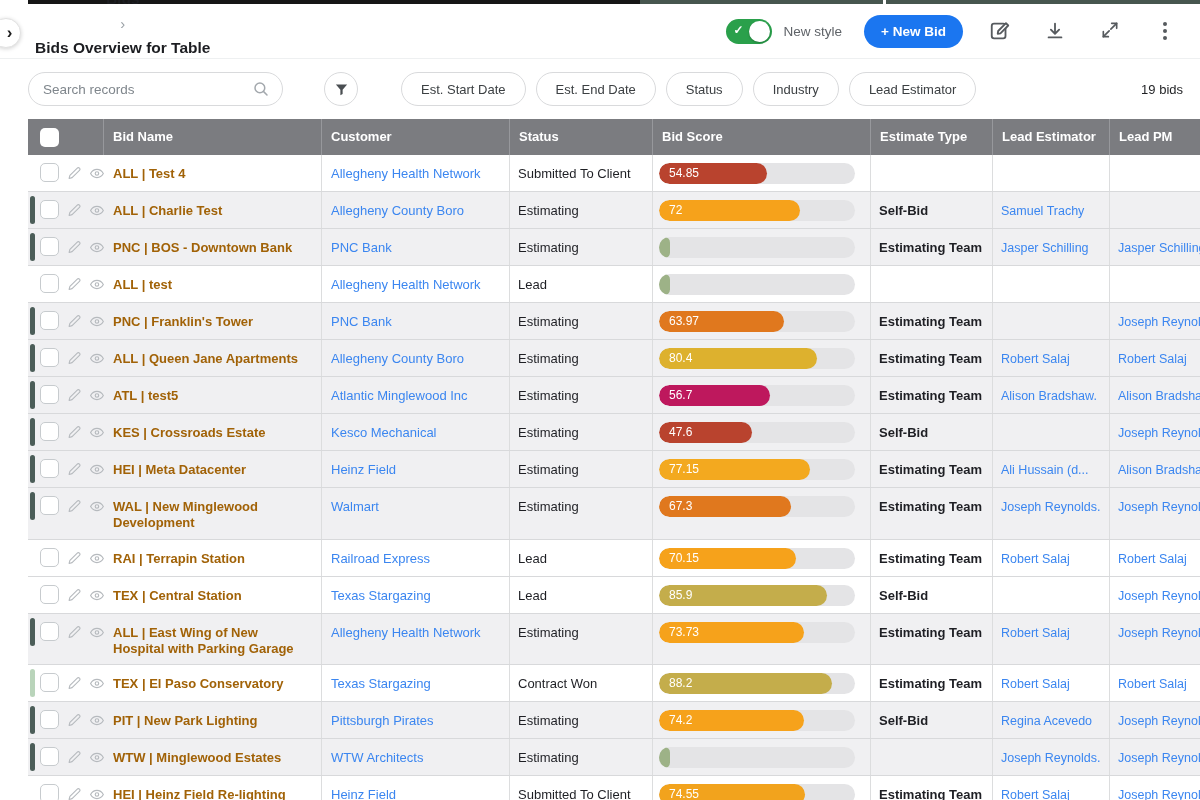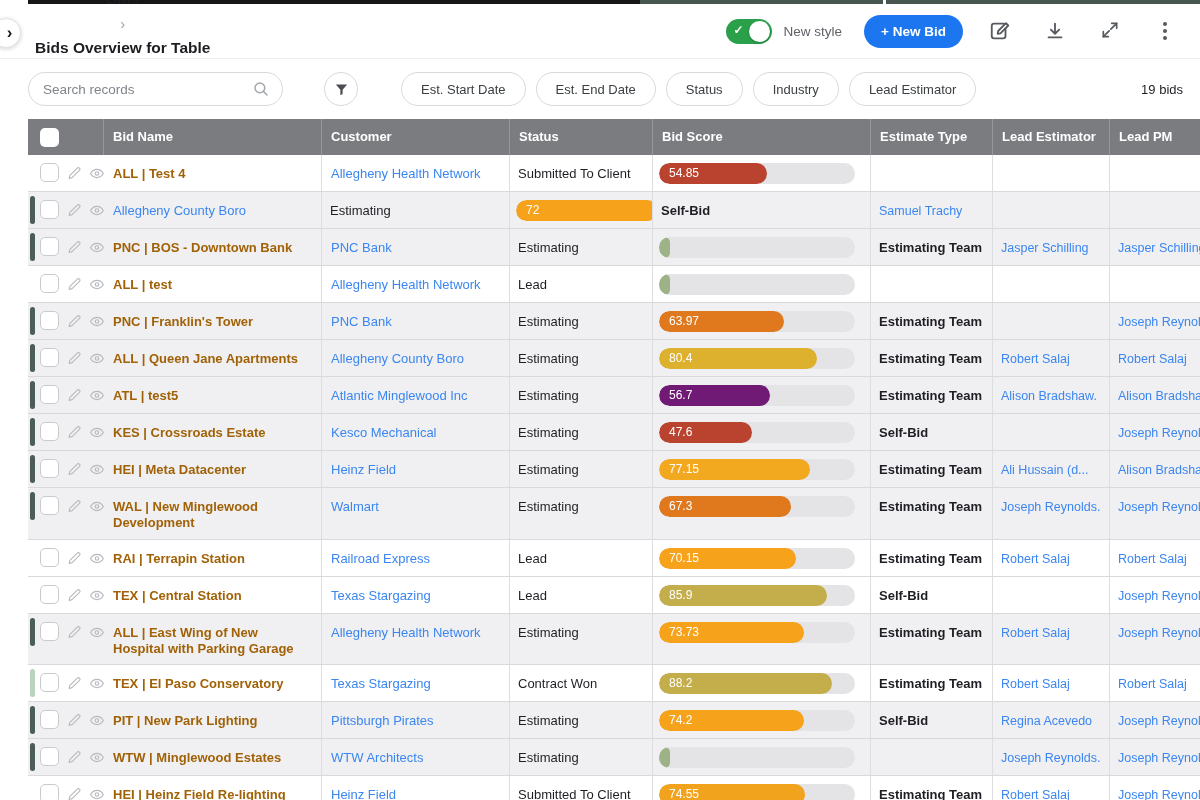--- a/index.html
+++ b/index.html
@@ -210,20 +210,21 @@
             <span class="ind dark"></span>
             <span class="cbx"></span>
             <svg width="16" height="16" viewBox="0 0 24 24" fill="none" stroke="#b6babe" stroke-width="2" stroke-linecap="round" stroke-linejoin="round">
               <path d="M17 3a2.8 2.8 0 1 1 4 4L7.5 20.5 2 22l1.5-5.5Z"></path>
             </svg>
             <svg width="17" height="17" viewBox="0 0 24 24" fill="none" stroke="#b6babe" stroke-width="2">
               <path d="M1 12s4-7 11-7 11 7 11 7-4 7-11 7S1 12 1 12Z"></path>
               <circle cx="12" cy="12" r="3"></circle>
             </svg>
           </div>
+          <div class="cell c-name">ALL | Charlie Test</div>
           <div class="cell c-cust"><a class="lnk">Allegheny County Boro</a></div>
           <div class="cell c-status">Estimating</div>
           <div class="cell c-score">
             <div class="track">
               <div class="fill" style="width:141px;background:#f6a21b">72</div>
             </div>
           </div>
           <div class="cell c-esti">Self-Bid</div>
           <div class="cell c-lead"><a class="lnk">Samuel Trachy</a></div>
           <div class="cell c-pm"></div>
@@ -333,21 +334,21 @@
             <svg width="17" height="17" viewBox="0 0 24 24" fill="none" stroke="#b6babe" stroke-width="2">
               <path d="M1 12s4-7 11-7 11 7 11 7-4 7-11 7S1 12 1 12Z"></path>
               <circle cx="12" cy="12" r="3"></circle>
             </svg>
           </div>
           <div class="cell c-name">ATL | test5</div>
           <div class="cell c-cust"><a class="lnk">Atlantic Minglewood Inc</a></div>
           <div class="cell c-status">Estimating</div>
           <div class="cell c-score">
             <div class="track">
-              <div class="fill" style="width:111px;background:#701a75">56.7</div>
+              <div class="fill" style="width:111px;background:#be185d">56.7</div>
             </div>
           </div>
           <div class="cell c-esti">Estimating Team</div>
           <div class="cell c-lead"><a class="lnk">Alison Bradshaw.</a></div>
           <div class="cell c-pm"><a class="lnk">Alison Bradshaw</a></div>
         </div>
         <div class="trow shaded">
           <div class="cell c-sel">
             <span class="ind dark"></span>
             <span class="cbx"></span>

